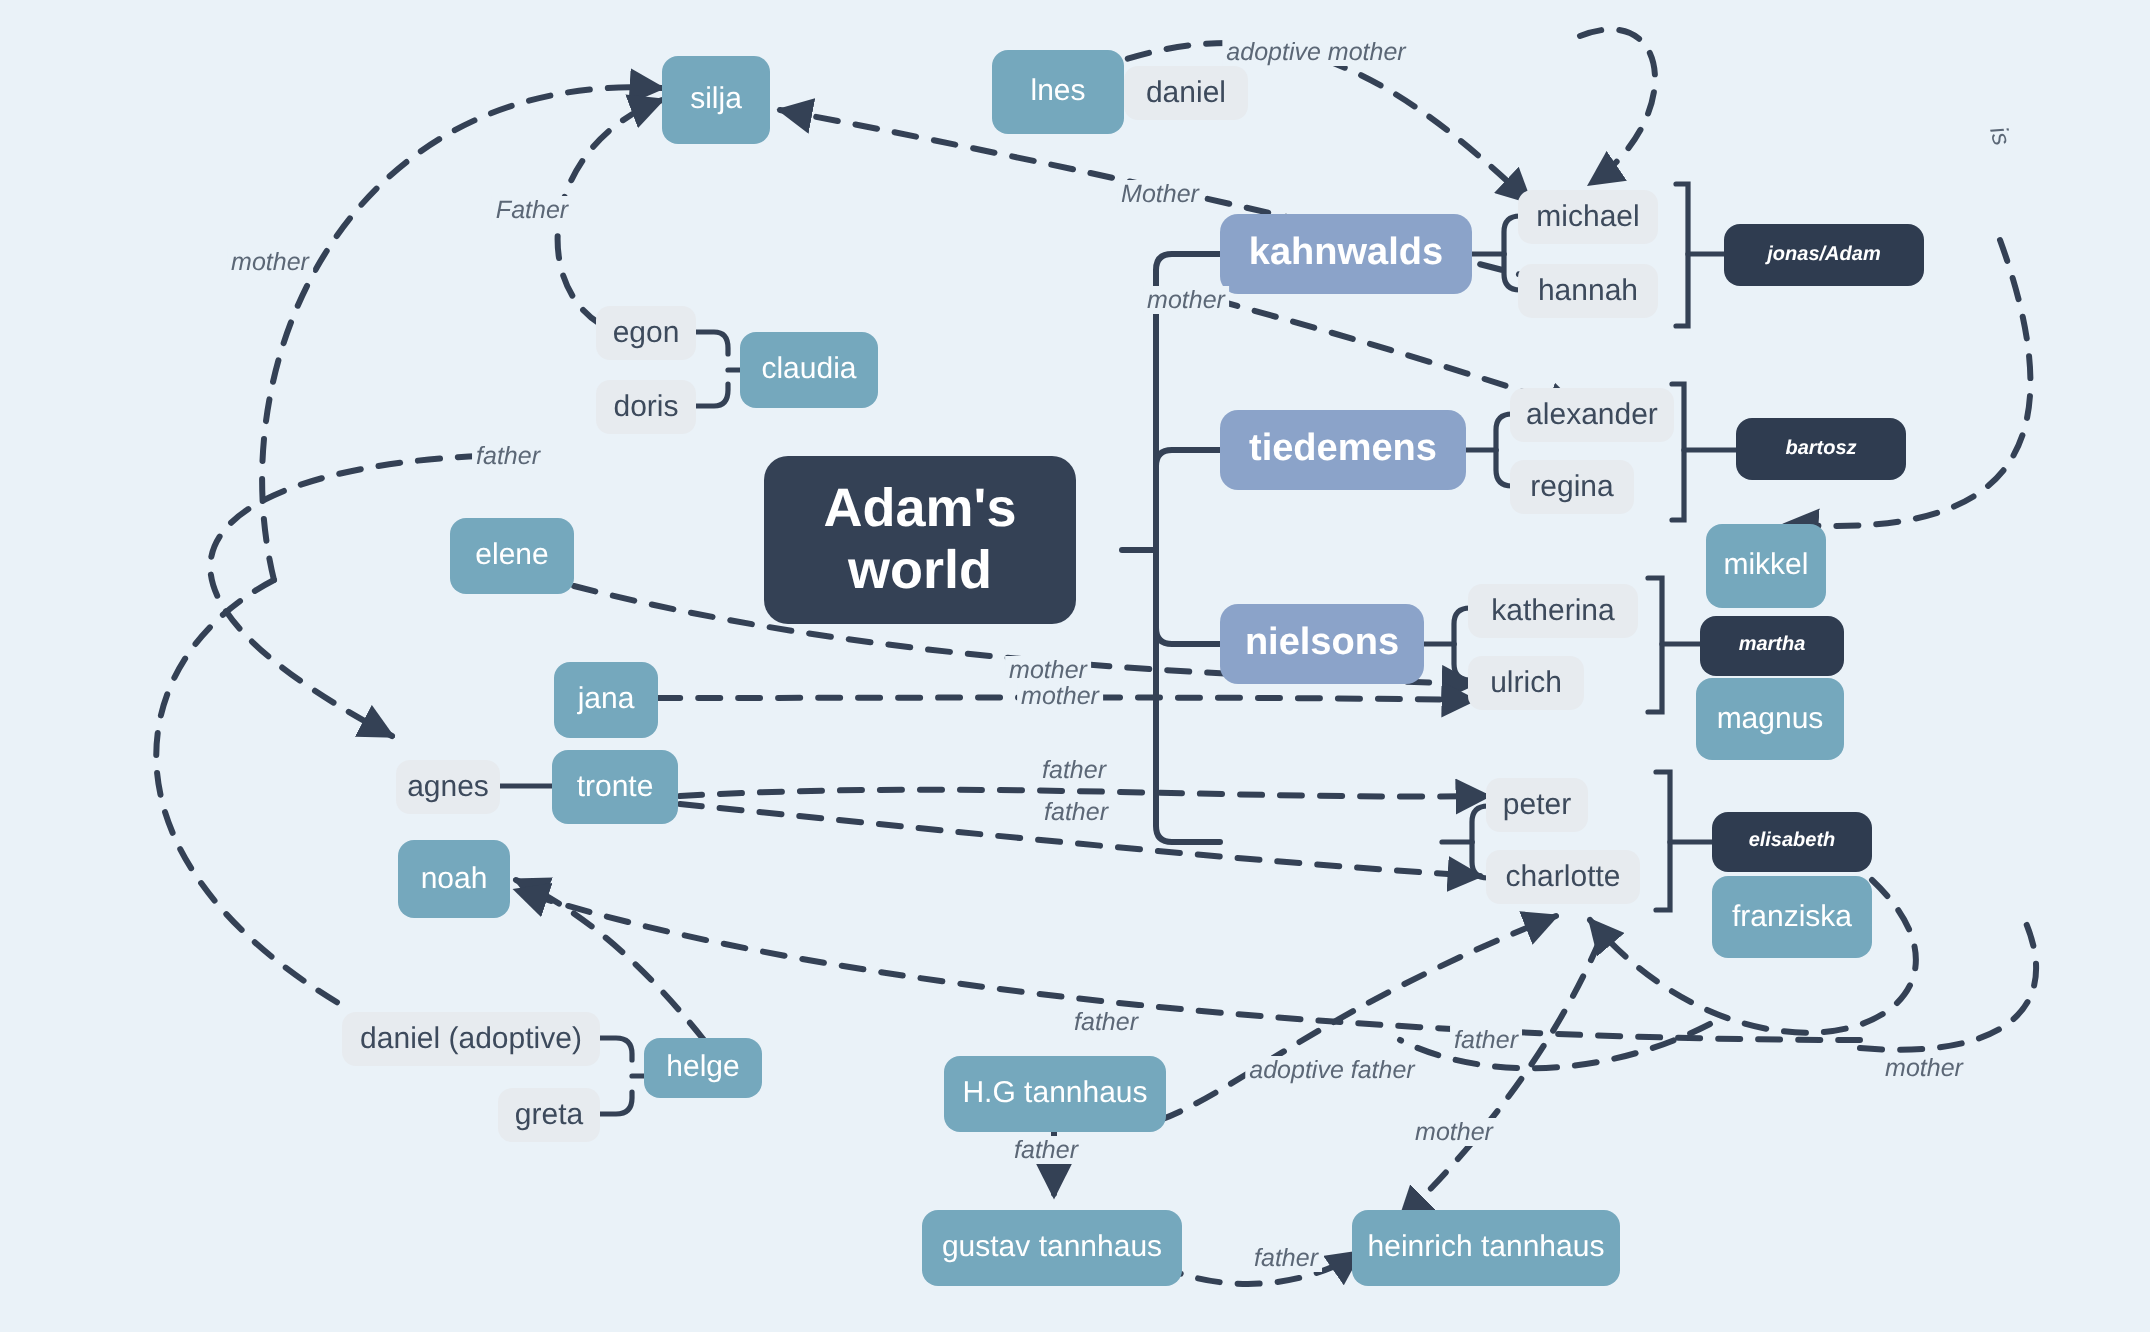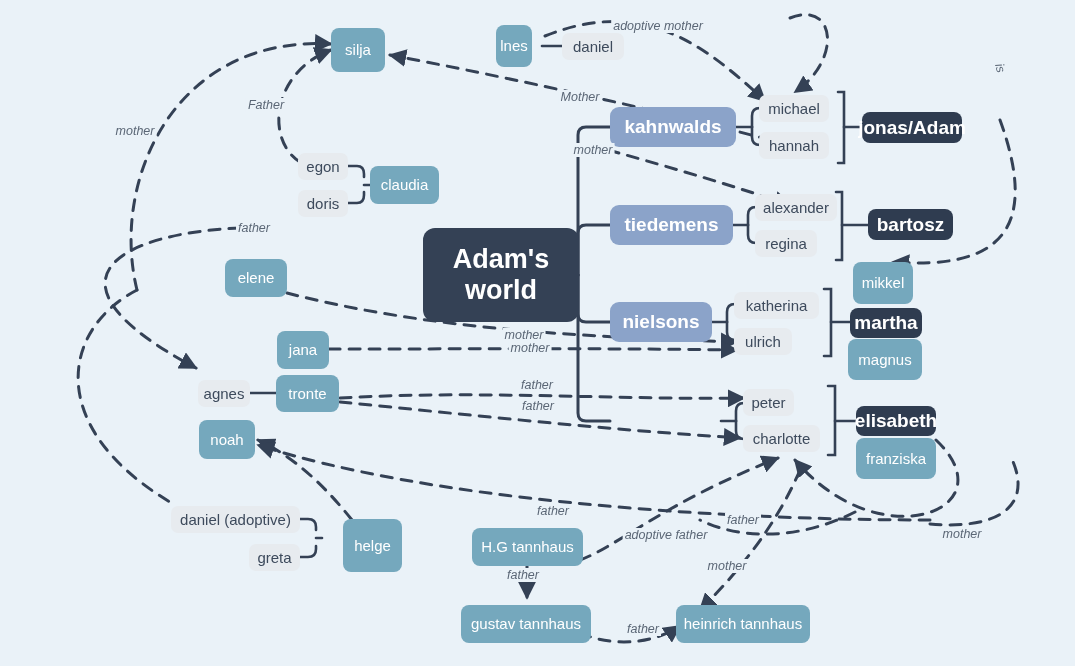--- a/index.html
+++ b/index.html
@@ -19,21 +19,21 @@
     display:flex;align-items:center;justify-content:center;
     border-radius:8px;
     white-space:nowrap;
     line-height:1.15;
     text-align:center;
   }
   
   .n-root{background:#344155;color:#ffffff;font-size:27px;font-weight:bold;border-radius:12px;flex-direction:column;}
   .n-family{background:#8ba3c9;color:#ffffff;font-size:19px;font-weight:bold;border-radius:9px;}
   .n-teal{background:#75a8bd;color:#ffffff;font-size:15px;border-radius:8px;}
-  .n-dark{background:#2f3c50;color:#ffffff;font-size:19px;font-weight:bold;border-radius:8px;}
+  .n-dark{background:#2f3c50;color:#ffffff;font-size:10px;font-weight:bold;border-radius:8px;font-style:italic;}
   .n-grey{background:#e7ebef;color:#3d4a5c;font-size:15px;border-radius:7px;}
 
   .edge-label{
     position:absolute;
     font-family:"Liberation Sans", sans-serif;
     font-style:italic;
     font-size:12.5px;
     color:#5b6776;
     background:#eaf2f8;
     padding:0 2px;
@@ -162,39 +162,39 @@
       </g>
 
       <g stroke-dasharray="11 9" stroke-width="3">
         <path d="M137,290 C60,330 45,430 175,505"></path>
         <path d="M930,524 C1000,530 1035,505 1010,455"></path>
         <path d="M855,512 C800,540 740,540 700,520"></path>
       </g>
     </g>
   </svg>
 
-  <div class="node n-root" style="left:423px;top:228px;width:156px;height:94px;">
+  <div class="node n-root" style="left:382px;top:228px;width:156px;height:84px;">
     <span>Adam's</span>
     <span>world</span>
   </div>
 
   <div class="node n-family" style="left:610px;top:107px;width:126px;height:40px;">
     <span>kahnwalds</span>
   </div>
   <div class="node n-family" style="left:610px;top:205px;width:123px;height:40px;">
     <span>tiedemens</span>
   </div>
   <div class="node n-family" style="left:610px;top:302px;width:102px;height:40px;">
     <span>nielsons</span>
   </div>
 
   <div class="node n-teal" style="left:331px;top:28px;width:54px;height:44px;">
     <span>silja</span>
   </div>
-  <div class="node n-teal" style="left:496px;top:25px;width:36px;height:42px;">
+  <div class="node n-teal" style="left:496px;top:25px;width:66px;height:42px;">
     <span>lnes</span>
   </div>
   <div class="node n-grey" style="left:562px;top:33px;width:62px;height:27px;">
     <span>daniel</span>
   </div>
 
   <div class="node n-grey" style="left:298px;top:153px;width:50px;height:27px;">
     <span>egon</span>
   </div>
   <div class="node n-grey" style="left:298px;top:190px;width:50px;height:27px;">
@@ -219,21 +219,21 @@
   <div class="node n-teal" style="left:199px;top:420px;width:56px;height:39px;">
     <span>noah</span>
   </div>
 
   <div class="node n-grey" style="left:171px;top:506px;width:129px;height:27px;">
     <span>daniel (adoptive)</span>
   </div>
   <div class="node n-grey" style="left:249px;top:544px;width:51px;height:27px;">
     <span>greta</span>
   </div>
-  <div class="node n-teal" style="left:322px;top:519px;width:59px;height:53px;margin-left:21px;">
+  <div class="node n-teal" style="left:322px;top:519px;width:59px;height:30px;">
     <span>helge</span>
   </div>
 
   <div class="node n-teal" style="left:472px;top:528px;width:111px;height:38px;">
     <span>H.G tannhaus</span>
   </div>
   <div class="node n-teal" style="left:461px;top:605px;width:130px;height:38px;">
     <span>gustav tannhaus</span>
   </div>
   <div class="node n-teal" style="left:676px;top:605px;width:134px;height:38px;">

